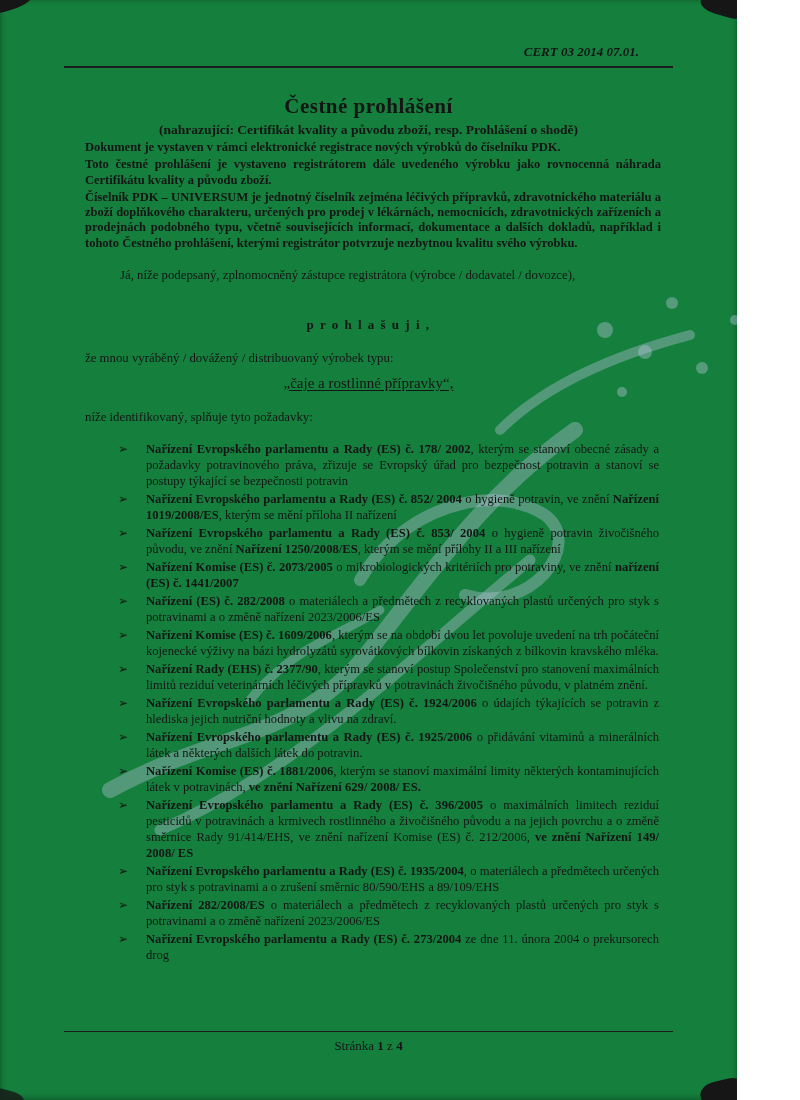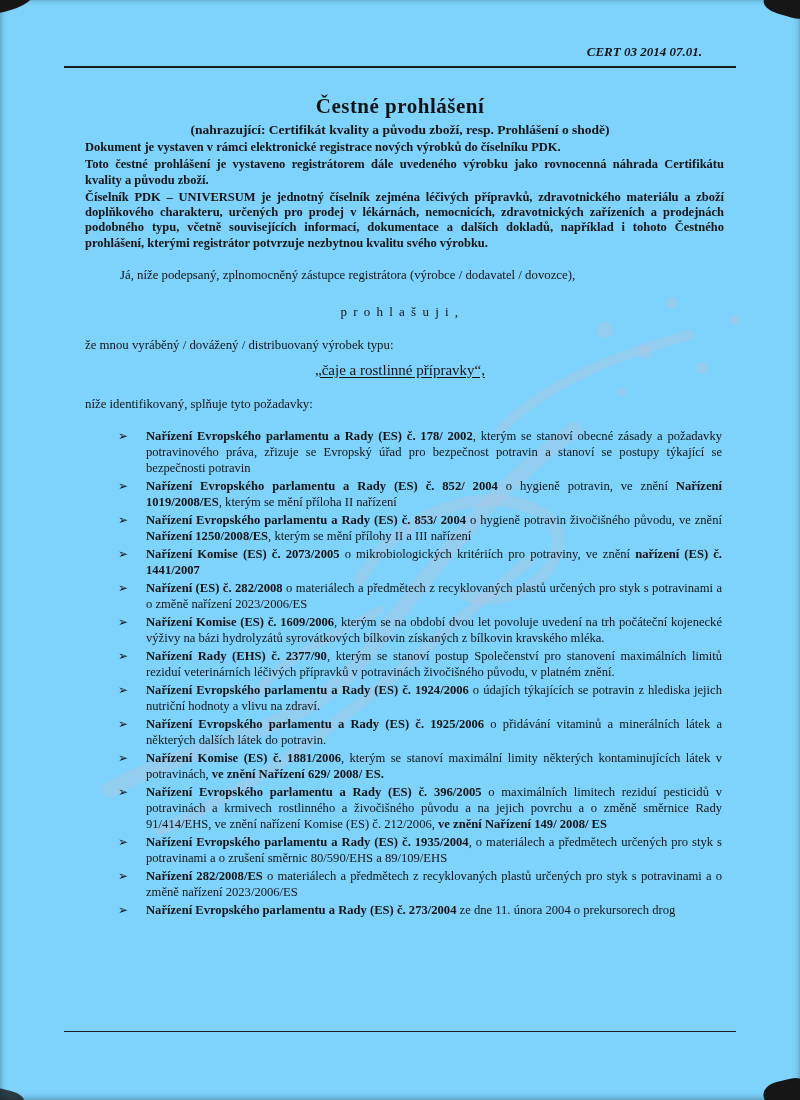--- a/index.html
+++ b/index.html
@@ -4,24 +4,24 @@
 <style>
   * { margin: 0; padding: 0; box-sizing: border-box; }
   html, body { width: 800px; height: 1100px; }
   body {
     font-family: "Liberation Serif", "DejaVu Serif", serif;
     color: #141414;
     background: #ffffff;
   }
   .page {
     position: relative;
-    width: 800px;
+    width: 737px;
     height: 1100px;
     overflow: hidden;
-    background: #7dd3fc;
+    background: #15803d;
     box-shadow: inset 4px 0 8px -5px rgba(0,0,0,.35),
                 inset -4px 0 8px -5px rgba(0,0,0,.3),
                 inset 0 -5px 9px -5px rgba(0,0,0,.35),
                 inset 0 4px 7px -5px rgba(0,0,0,.2);
   }
   
   .corner { position: absolute; background: #161616; }
   .corner.tl { left: -14px; top: -8px; width: 46px; height: 18px; transform: rotate(-18deg); border-radius: 40%; }
   .corner.tr { right: -12px; top: -10px; width: 48px; height: 26px; transform: rotate(16deg); border-radius: 35%; }
   .corner.bl { left: -12px; bottom: -8px; width: 36px; height: 18px; transform: rotate(14deg); border-radius: 40%; opacity: .8; }
@@ -63,24 +63,24 @@
     font-weight: bold;
     line-height: 1.22;
     text-align: justify;
   }
   p.intro {
     margin: 17px 76px 0 85px;
     text-indent: 35px;
     font-size: 12.8px;
   }
   .verb {
-    margin-top: 21px;
+    margin-top: 34px;
     text-align: center;
     font-size: 13px;
-    font-weight: normal;
+    font-weight: bold;
     letter-spacing: 1.5px;
   }
   p.plain {
     margin: 18px 76px 0 85px;
     font-size: 12.8px;
   }
   .product {
     margin-top: 9px;
     text-align: center;
     font-size: 15px;
@@ -181,14 +181,20 @@
       <li><span class="marker">➢</span><span class="b">Nařízení Evropského parlamentu a Rady (ES) č. 1924/2006</span><span> o údajích týkajících se potravin z hlediska jejich nutriční hodnoty a vlivu na zdraví.</span></li>
       <li><span class="marker">➢</span><span class="b">Nařízení Evropského parlamentu a Rady (ES) č. 1925/2006</span><span> o přidávání vitaminů a minerálních látek a některých dalších látek do potravin.</span></li>
       <li><span class="marker">➢</span><span class="b">Nařízení Komise (ES) č. 1881/2006</span><span>, kterým se stanoví maximální limity některých kontaminujících látek v potravinách, </span><span class="b">ve znění Nařízení 629/ 2008/ ES.</span></li>
       <li><span class="marker">➢</span><span class="b">Nařízení Evropského parlamentu a Rady (ES) č. 396/2005</span><span> o maximálních limitech reziduí pesticidů v potravinách a krmivech rostlinného a živočišného původu a na jejich povrchu a o změně směrnice Rady 91/414/EHS, ve znění nařízení Komise (ES) č. 212/2006, </span><span class="b">ve znění Nařízení 149/ 2008/ ES</span></li>
       <li><span class="marker">➢</span><span class="b">Nařízení Evropského parlamentu a Rady (ES) č. 1935/2004</span><span>, o materiálech a předmětech určených pro styk s potravinami a o zrušení směrnic 80/590/EHS a 89/109/EHS</span></li>
       <li><span class="marker">➢</span><span class="b">Nařízení 282/2008/ES</span><span> o materiálech a předmětech z recyklovaných plastů určených pro styk s potravinami a o změně nařízení 2023/2006/ES</span></li>
       <li><span class="marker">➢</span><span class="b">Nařízení Evropského parlamentu a Rady (ES) č. 273/2004</span><span> ze dne 11. února 2004 o prekursorech drog</span></li>
     </ul>
 
   <div class="footer-rule"></div>
+  <div class="footer">
+    <span>Stránka</span>
+    <span class="b">1</span>
+    <span>z</span>
+    <span class="b">4</span>
+  </div>
 
 </div>
 
 </body></html>

